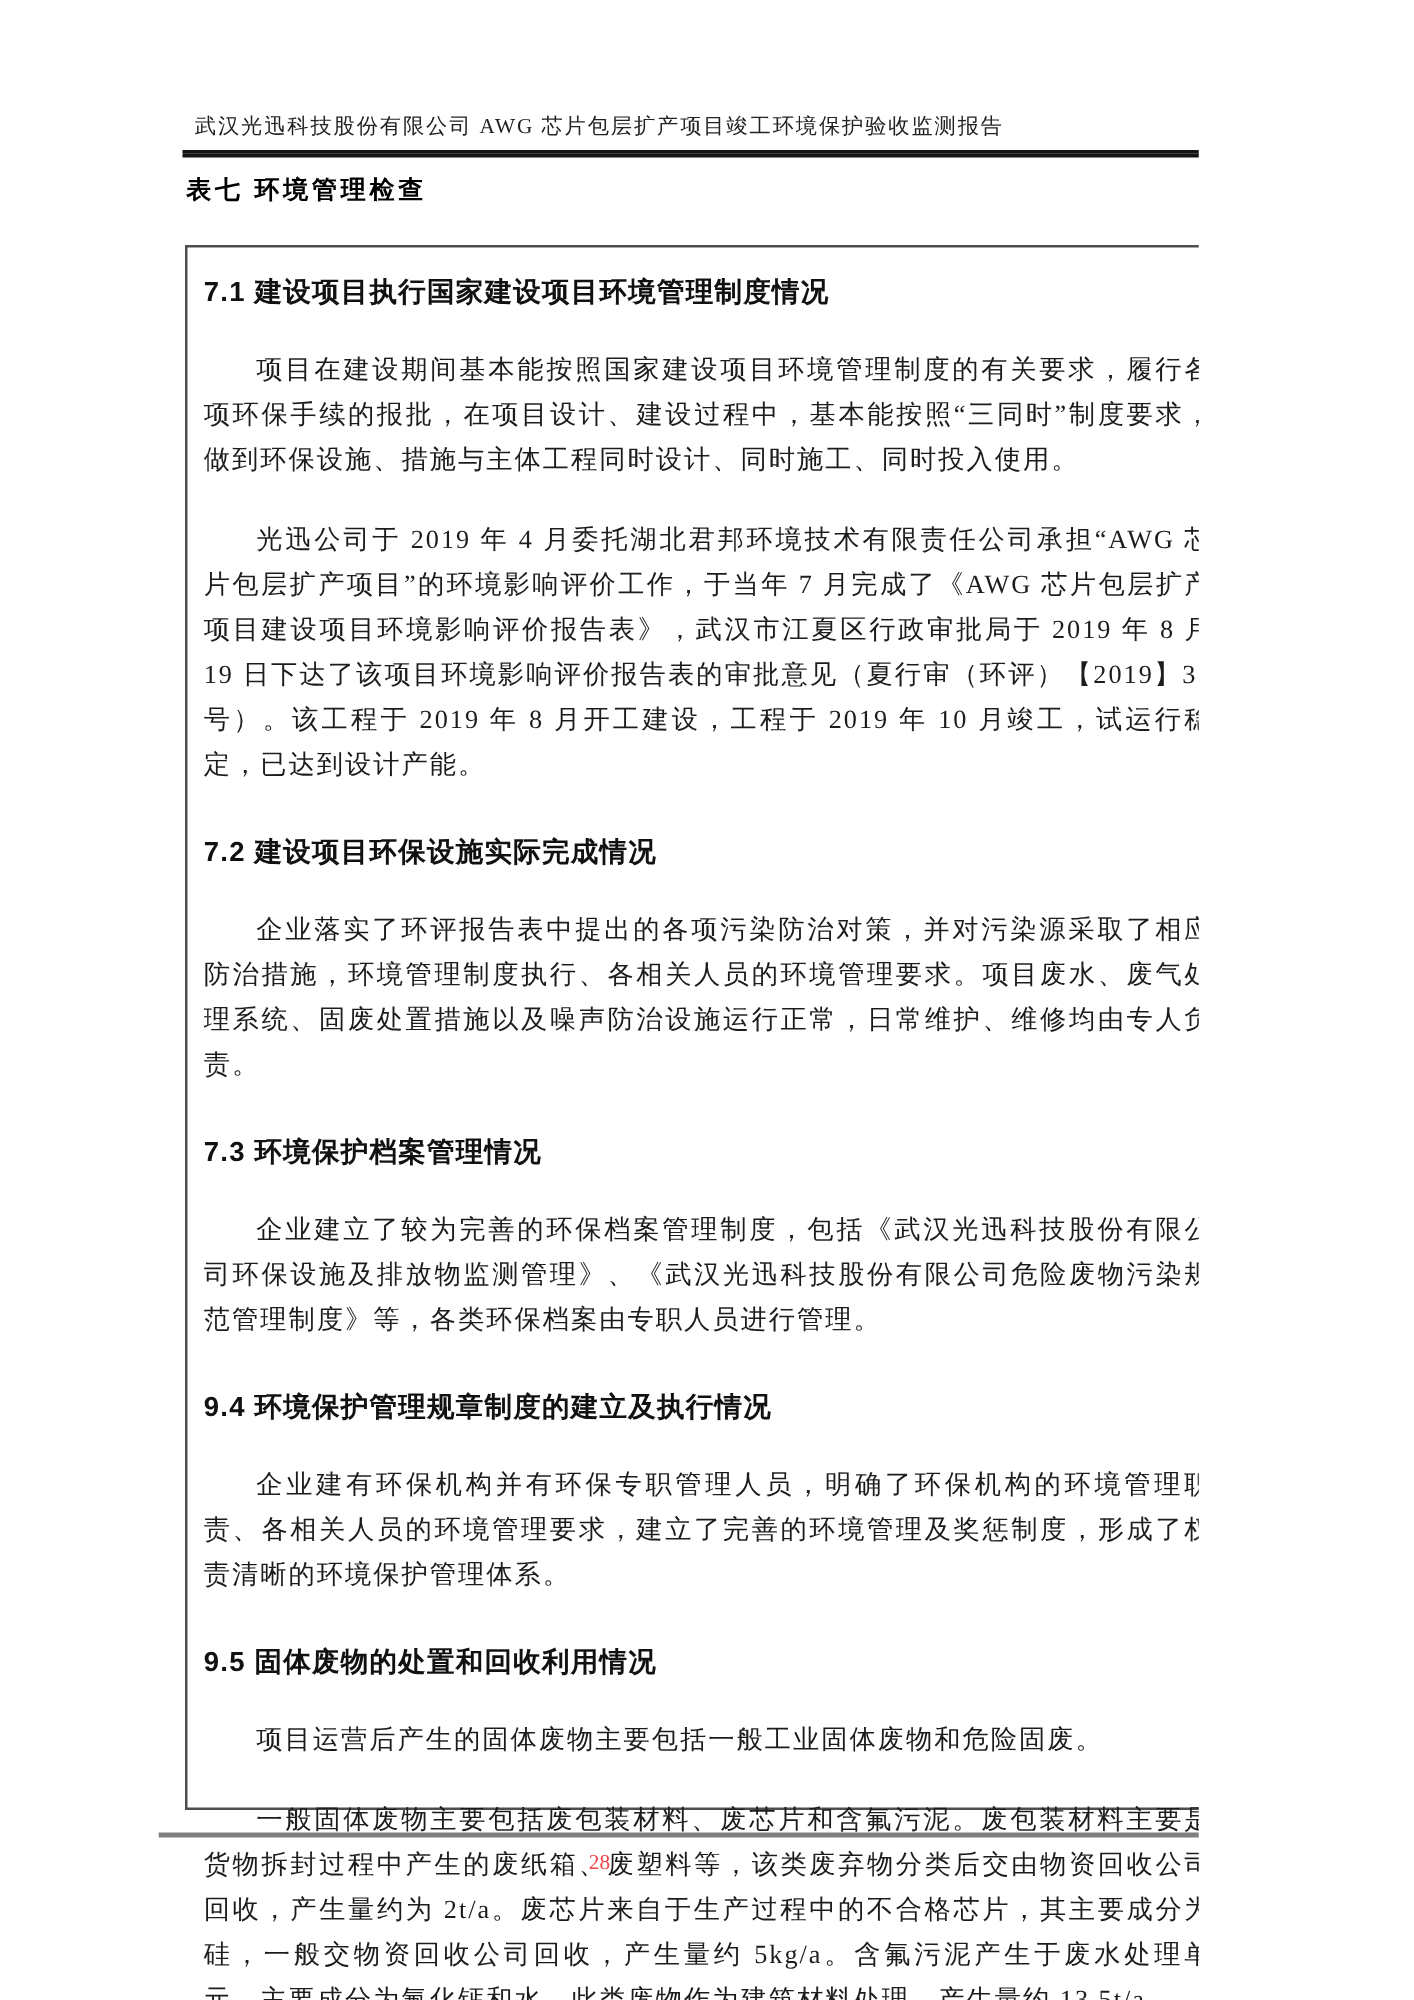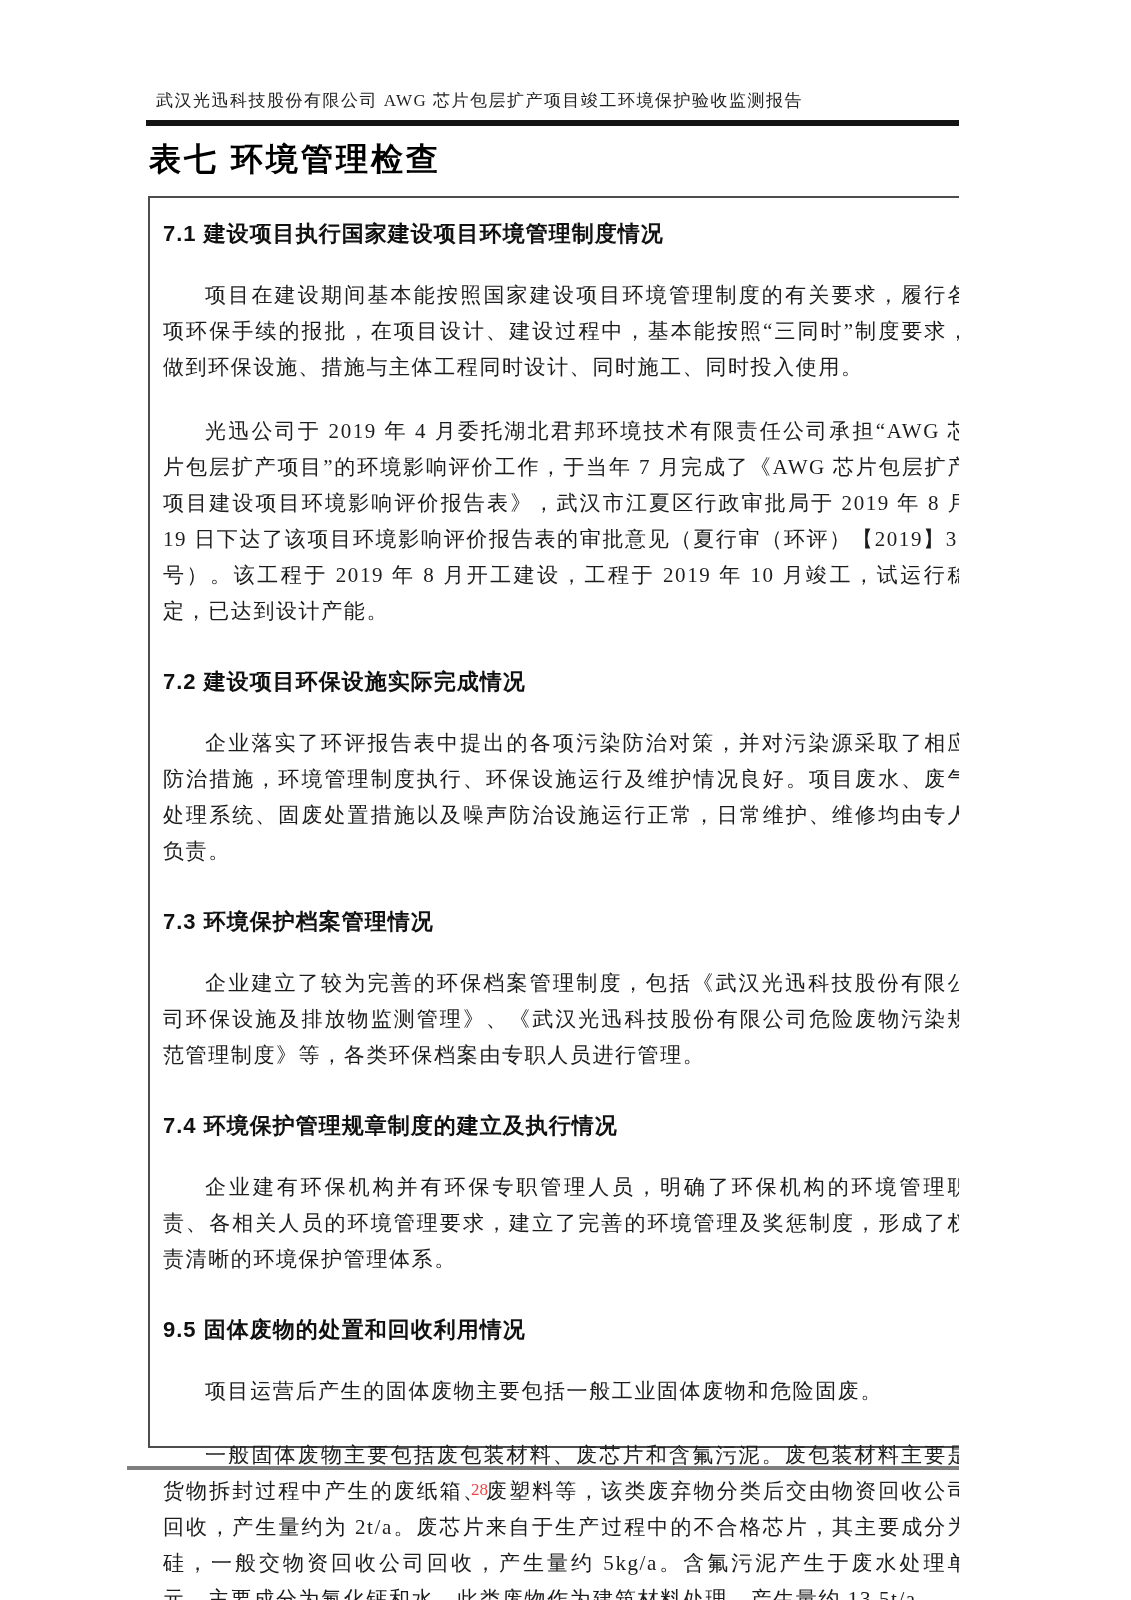--- a/index.html
+++ b/index.html
@@ -32,21 +32,21 @@
     height: 3px;
     border-top: 3px solid #141414;
     border-bottom: 3px solid #141414;
   }
   .page-title {
     position: absolute;
     top: 138px;
     left: 149px;
     font-family: "Liberation Sans", sans-serif;
     font-weight: bold;
-    font-size: 32px;
+    font-size: 20px;
     letter-spacing: 3px;
     color: #000000;
     text-align: center;
   }
   .content-box {
     position: absolute;
     top: 196px;
     left: 148px;
     width: 838px;
     height: 1252px;
@@ -105,30 +105,30 @@
   <div class="content-box">
 
     <div class="section first">
       <div class="section-heading">7.1 建设项目执行国家建设项目环境管理制度情况</div>
       <div class="para">项目在建设期间基本能按照国家建设项目环境管理制度的有关要求，履行各项环保手续的报批，在项目设计、建设过程中，基本能按照“三同时”制度要求，做到环保设施、措施与主体工程同时设计、同时施工、同时投入使用。</div>
       <div class="para">光迅公司于 2019 年 4 月委托湖北君邦环境技术有限责任公司承担“AWG 芯片包层扩产项目”的环境影响评价工作，于当年 7 月完成了《AWG 芯片包层扩产项目建设项目环境影响评价报告表》，武汉市江夏区行政审批局于 2019 年 8 月 19 日下达了该项目环境影响评价报告表的审批意见（夏行审（环评）【2019】31 号）。该工程于 2019 年 8 月开工建设，工程于 2019 年 10 月竣工，试运行稳定，已达到设计产能。</div>
     </div>
 
     <div class="section">
       <div class="section-heading">7.2 建设项目环保设施实际完成情况</div>
-      <div class="para">企业落实了环评报告表中提出的各项污染防治对策，并对污染源采取了相应防治措施，环境管理制度执行、环保设施运行及维护情况良好。项目废水、废气处理系统、固废处置措施以及噪声防治设施运行正常，日常维护、维修均由专人负责。</div>
+      <div class="para">企业落实了环评报告表中提出的各项污染防治对策，并对污染源采取了相应防治措施，环境管理制度执行、各相关人员的环境管理要求。项目废水、废气处理系统、固废处置措施以及噪声防治设施运行正常，日常维护、维修均由专人负责。</div>
     </div>
 
     <div class="section">
       <div class="section-heading">7.3 环境保护档案管理情况</div>
       <div class="para">企业建立了较为完善的环保档案管理制度，包括《武汉光迅科技股份有限公司环保设施及排放物监测管理》、《武汉光迅科技股份有限公司危险废物污染规范管理制度》等，各类环保档案由专职人员进行管理。</div>
     </div>
 
     <div class="section">
-      <div class="section-heading">7.4 环境保护管理规章制度的建立及执行情况</div>
+      <div class="section-heading">9.4 环境保护管理规章制度的建立及执行情况</div>
       <div class="para">企业建有环保机构并有环保专职管理人员，明确了环保机构的环境管理职责、各相关人员的环境管理要求，建立了完善的环境管理及奖惩制度，形成了权责清晰的环境保护管理体系。</div>
     </div>
 
     <div class="section">
       <div class="section-heading">9.5 固体废物的处置和回收利用情况</div>
       <div class="para">项目运营后产生的固体废物主要包括一般工业固体废物和危险固废。</div>
       <div class="para">一般固体废物主要包括废包装材料、废芯片和含氟污泥。废包装材料主要是货物拆封过程中产生的废纸箱、废塑料等，该类废弃物分类后交由物资回收公司回收，产生量约为 2t/a。废芯片来自于生产过程中的不合格芯片，其主要成分为硅，一般交物资回收公司回收，产生量约 5kg/a。含氟污泥产生于废水处理单元，主要成分为氟化钙和水，此类废物作为建筑材料处理，产生量约 13.5t/a。</div>
     </div>
 
   </div>

